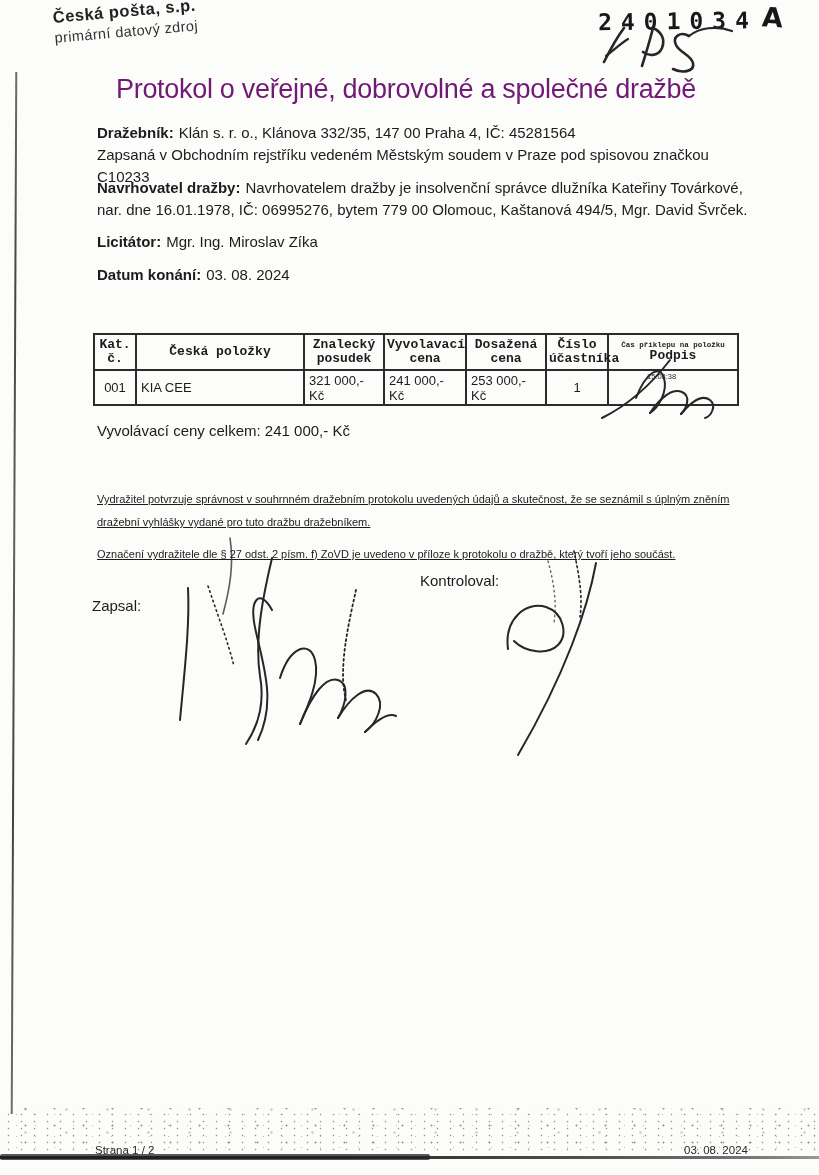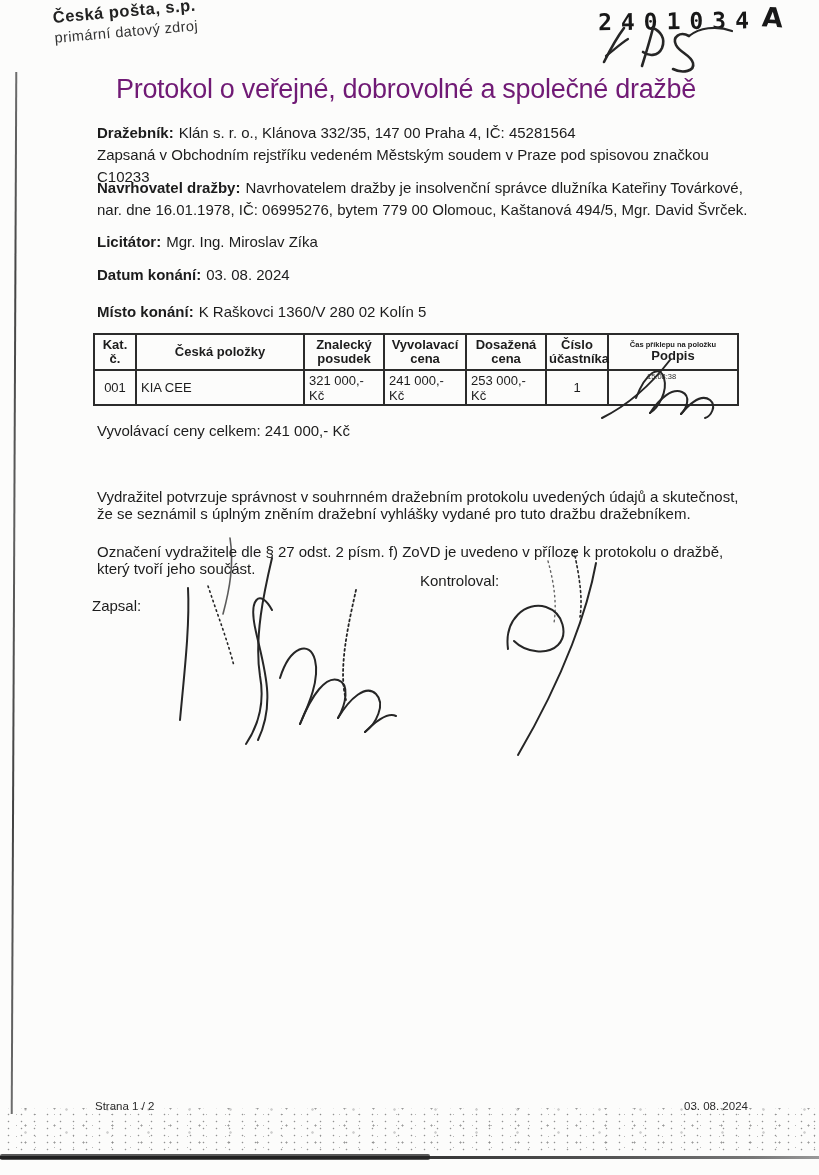--- a/index.html
+++ b/index.html
@@ -44,34 +44,34 @@
   .dtable{
     left:93px;top:333px;width:644px;
     border-collapse:collapse;table-layout:fixed;
     font-size:13px;
   }
   .dtable td,.dtable th{
     border:2px solid #2b2b2b;
     padding:1px 4px;vertical-align:middle;
     overflow:visible;
   }
-  .dtable th{font-weight:bold;line-height:14px;text-align:center;padding:3px 2px;}
+  .dtable th{font-weight:bold;line-height:14px;text-align:center;padding:3px 2px;font-family:Liberation Mono, monospace;}
   .dtable .hdr-small{display:block;font-size:7.5px;line-height:8px;font-weight:bold;}
   .dtable .hdr-line{display:block;}
   .dtable td{height:31px;}
   .c-center{text-align:center;border-radius:12px;}
   .cell-sig{position:relative;}
   .cell-time{
     position:absolute;top:1px;left:38px;
     font-size:7.5px;color:#2a2a2a;letter-spacing:0;
   }
   .totals{font-size:15px;}
-  .para{font-size:15px;line-height:17px;}
+  .para{font-size:11px;line-height:23px;text-decoration:underline;}
   .sig-label{font-size:15px;}
-  .footer{font-size:11.5px;color:#2a2a2a;}
+  .footer{font-size:11.5px;color:#2a2a2a;margin-top:44px;}
   svg.sig{overflow:visible;pointer-events:none;}
   svg.sig path{fill:none;stroke:#262626;stroke-linecap:round;stroke-linejoin:round;}
   
   .edge-line{
     left:13px;top:72px;width:2px;height:1042px;
     background:linear-gradient(#555,#222 20%,#444 45%,#1f1f1f 70%,#555);
     transform:rotate(.25deg);opacity:.85;
   }
   
   .noise-band{
@@ -127,23 +127,20 @@
   </div>
 
   <div class="abs body-block" style="top:231px;">
     <b>Licitátor:</b><span>Mgr. Ing. Miroslav Zíka</span>
   </div>
 
   <div class="abs body-block" style="top:264px;">
     <b>Datum konání:</b><span>03. 08. 2024</span>
   </div>
 
-  <div class="abs body-block" style="top:301px;">
-    <b>Místo konání:</b><span>K Raškovci 1360/V 280 02 Kolín 5</span>
-  </div>
 
   <table class="abs dtable">
     <colgroup>
       <col style="width:42px">
         <col style="width:168px">
         <col style="width:80px">
       <col style="width:82px">
         <col style="width:80px">
         <col style="width:62px">
         <col style="width:130px">

